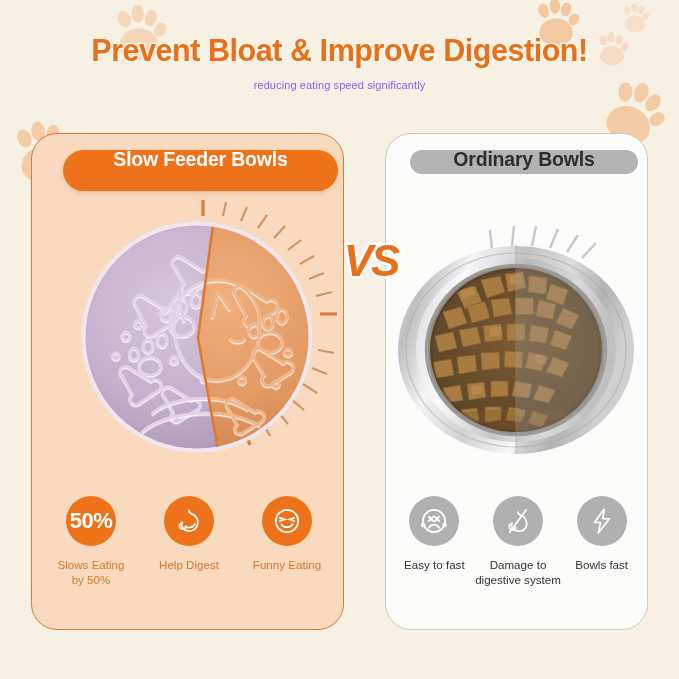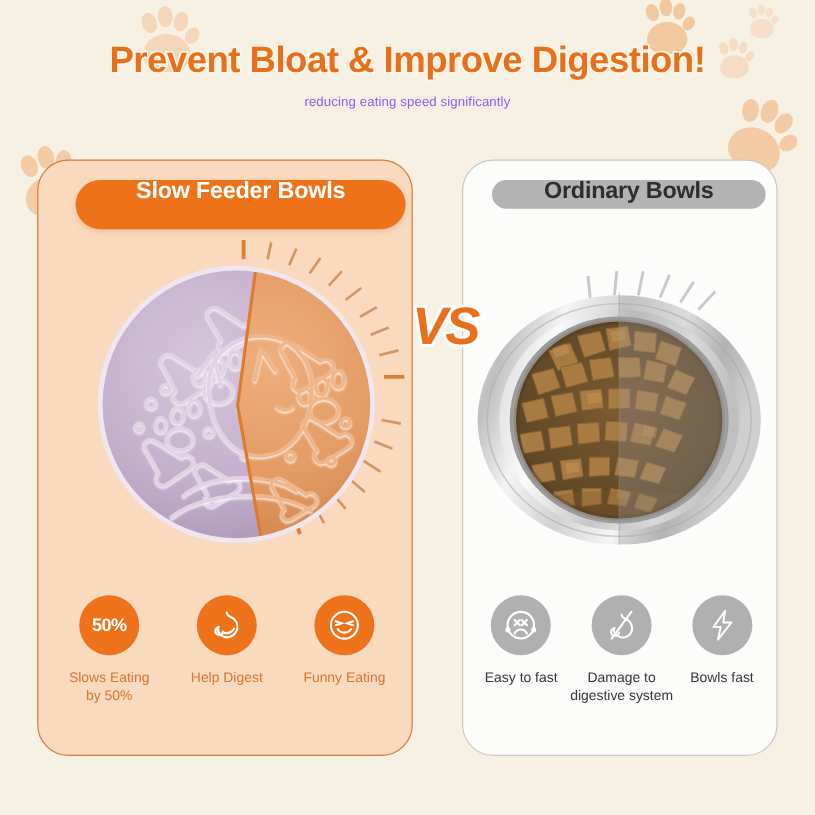--- a/index.html
+++ b/index.html
@@ -98,21 +98,21 @@
     background: #B3B3B3;
     color: #2D2D2D;
     font-size: 19.5px;
     font-weight: bold;
     letter-spacing: -0.2px;
   }
 
   
   #vs {
     position: absolute;
-    left: 331px; top: 248px;
+    left: 331px; top: 236px;
     width: 80px;
     text-align: center;
     font-size: 44px;
     font-weight: bold;
     font-style: italic;
     color: #E8701A;
     letter-spacing: -2px;
     -webkit-text-stroke: 4.5px #FFFFFF;
     paint-order: stroke fill;
     z-index: 30;
@@ -154,21 +154,21 @@
     display: flex;
     align-items: center;
     justify-content: center;
     position: relative;
   }
   .fcircle.orange { background: #EE7219; }
   .fcircle.gray   { background: #B0B0B0; }
 
   .fcircle .pct {
     color: #FFFFFF;
-    font-size: 15px;
+    font-size: 22px;
     font-weight: bold;
     letter-spacing: -0.5px;
   }
 
   .flabel {
     margin-top: 12px;
     font-size: 11.6px;
     line-height: 1.28;
   }
   #features-left .flabel { color: #D9762C; }

